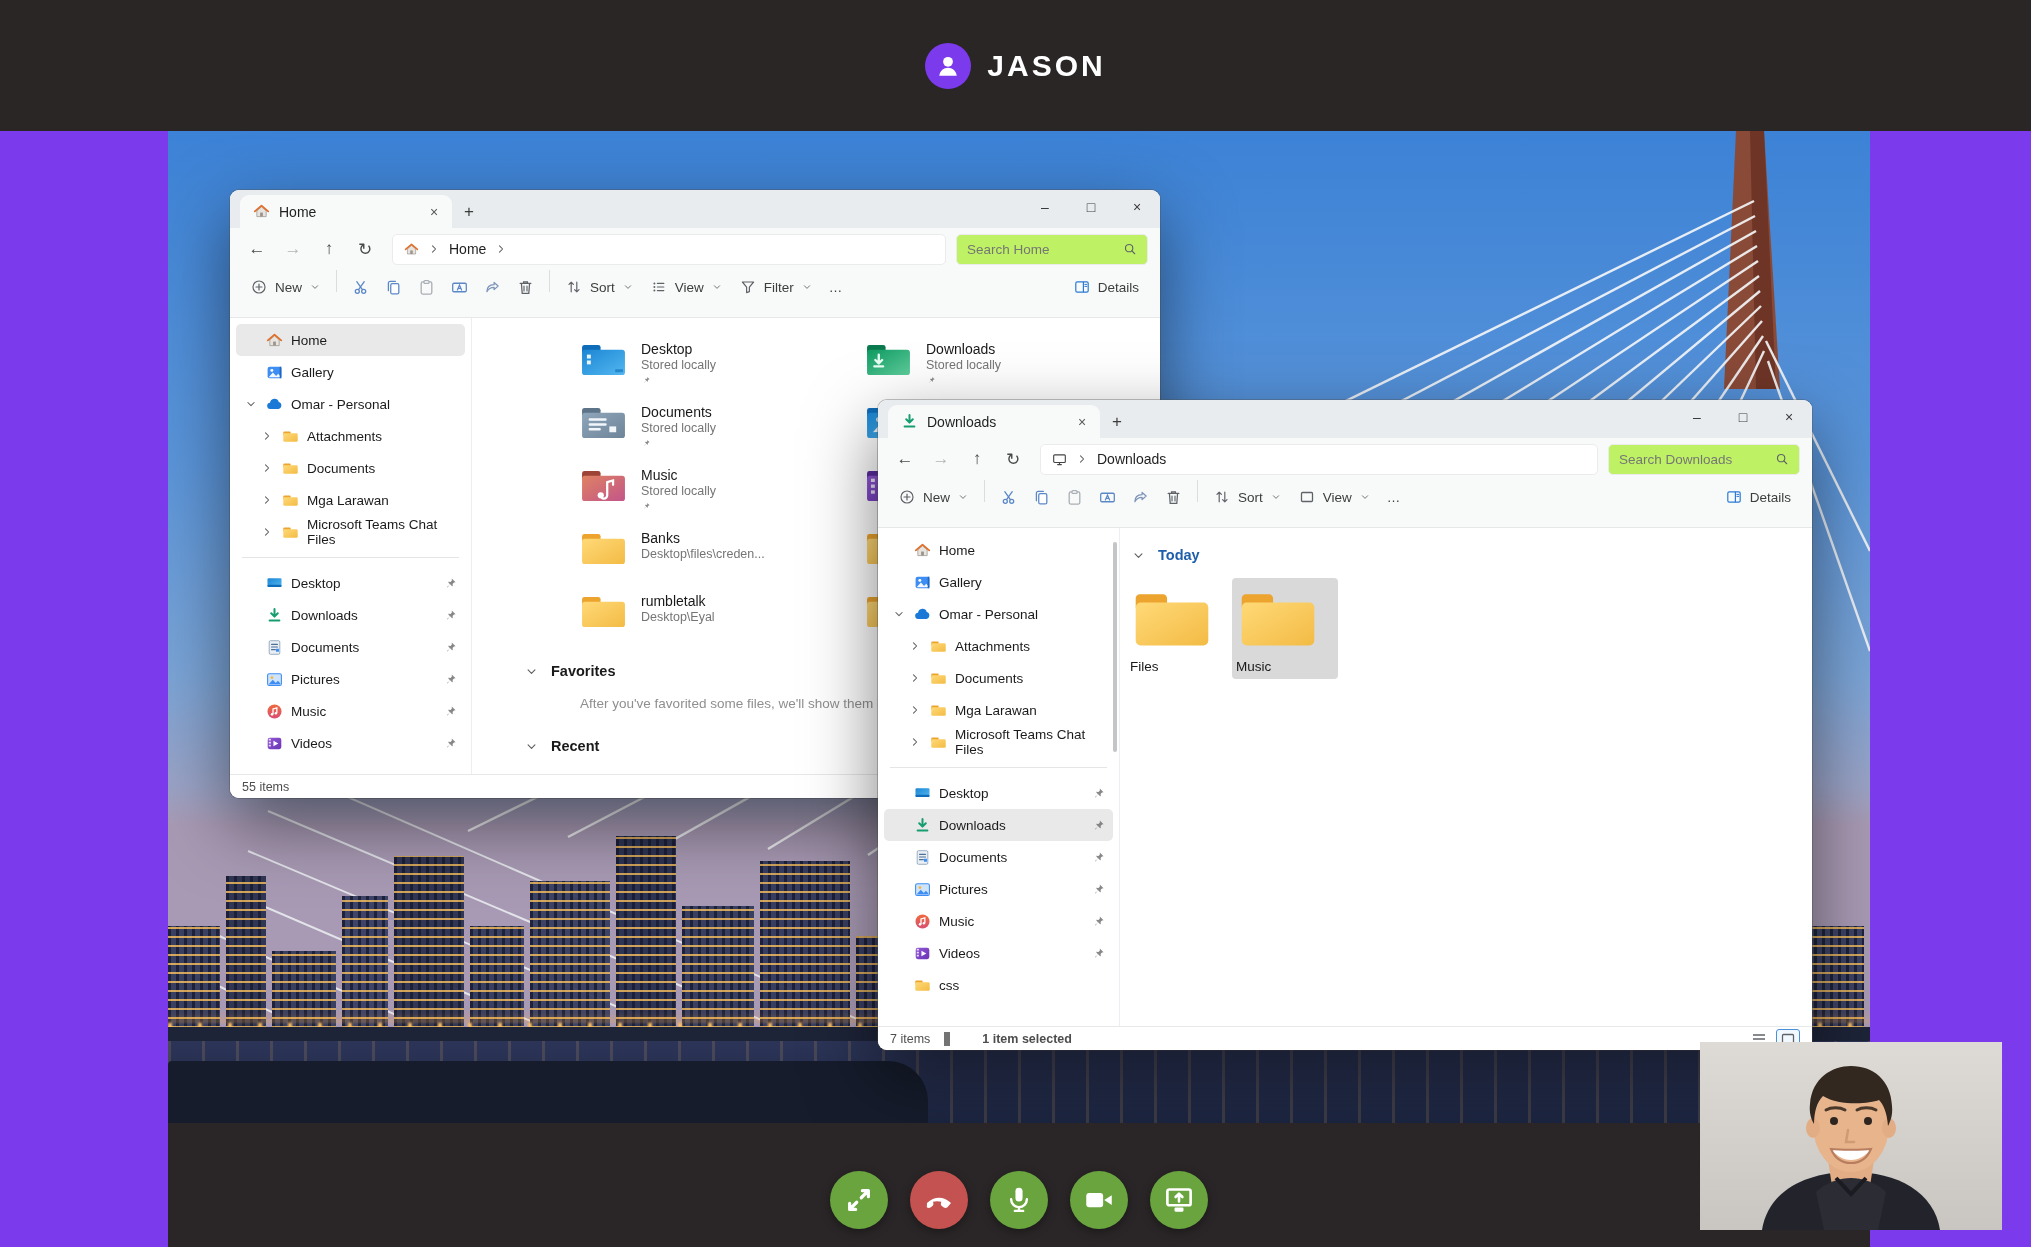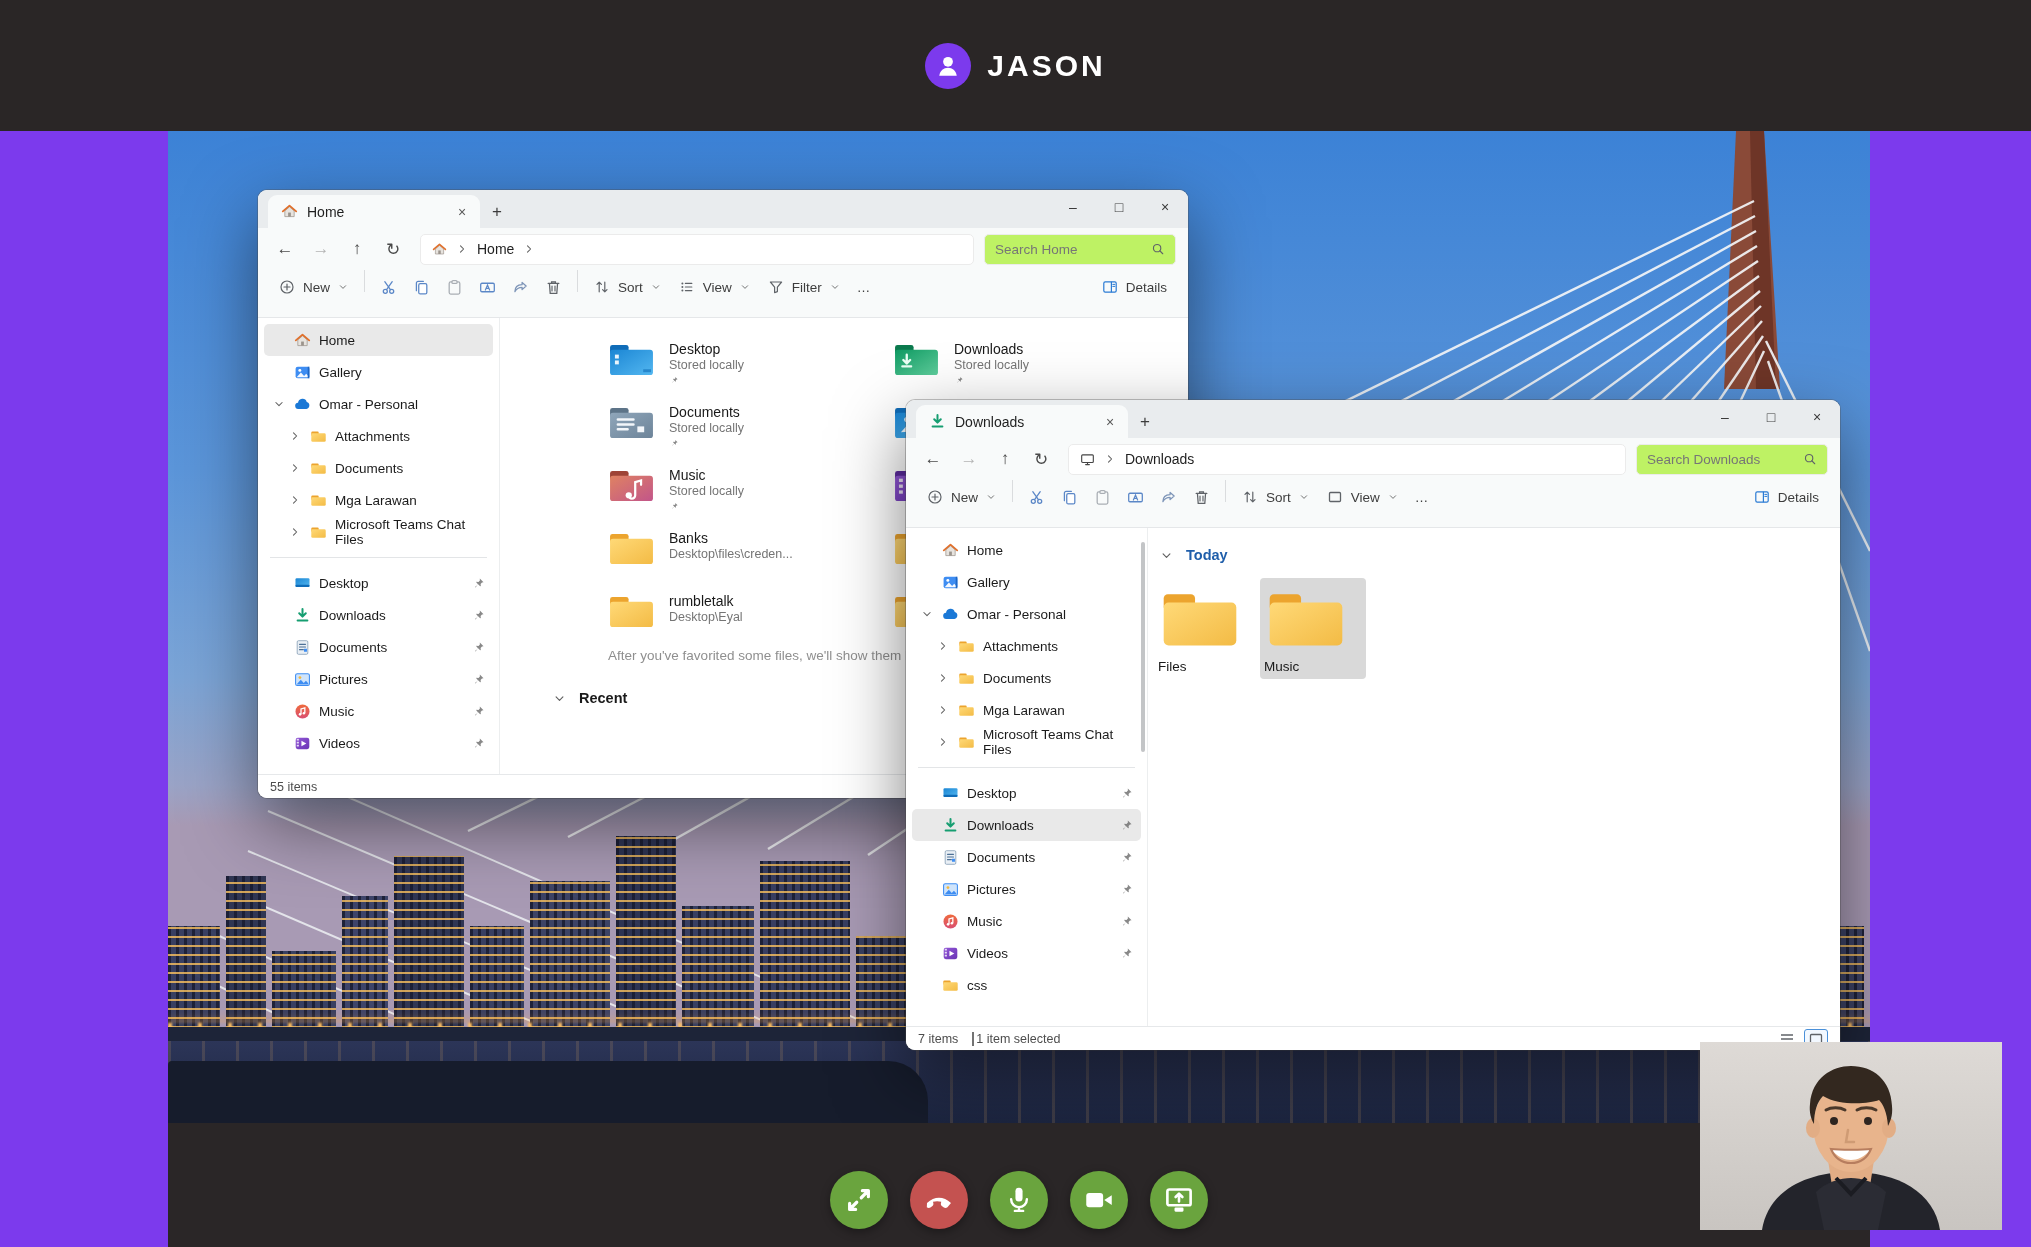--- a/index.html
+++ b/index.html
@@ -37,21 +37,21 @@
 .water { position:absolute; left:0; top:910px; width:1702px; height:82px; z-index:3;
   background:linear-gradient(180deg,#2c3558,#1c2540);}
 .water::after { content:""; position:absolute; inset:0;
   background:repeating-linear-gradient(90deg, rgba(255,190,100,.14) 0 3px, transparent 3px 34px); }
 .fg-bridge { position:absolute; left:0; top:930px; width:760px; height:62px; background:#161c2c; z-index:4;
   border-radius:4px 40px 0 0; }
 svg.bridge { position:absolute; left:0; top:0; width:1702px; height:992px; z-index:2; pointer-events:none; }
 
 
 .xw { position:absolute; background:#fff; border-radius:9px; overflow:hidden; display:flex;
-  flex-direction:column; box-shadow:0 26px 70px rgba(0,0,0,.5), 0 0 0 1px rgba(90,90,90,.35);margin-left:28px; }
+  flex-direction:column; box-shadow:0 26px 70px rgba(0,0,0,.5), 0 0 0 1px rgba(90,90,90,.35); }
 #win-home { left:62px; top:59px; width:930px; height:608px; z-index:10; }
 #win-dl { left:710px; top:269px; width:934px; height:650px; z-index:20; }
 .tabstrip { height:38px; background:#e9ecee; flex:none; display:flex; align-items:flex-end;
   padding-left:10px; position:relative; }
 .tab { width:212px; height:33px; background:#f8fafa; border-radius:9px 9px 0 0; display:flex;
   align-items:center; gap:9px; padding:0 9px 0 13px; font-size:14px; color:#1f1f1f; }
 .tab-title { flex:1; white-space:nowrap; overflow:hidden; }
 .tab-x { color:#5a5a5a; font-size:14px; width:18px; text-align:center; cursor:pointer; }
 .newtab { width:34px; height:33px; display:flex; align-items:center; justify-content:center;
   font-size:17px; color:#3c3c3c; cursor:pointer; }
@@ -99,21 +99,21 @@
 .qapin { width:11px; height:11px; opacity:.8; margin-top:3px; }
 .hint { margin:12px 0 0 108px; font-size:13.5px; color:#8f8f8f; }
 .sec-h + .sec-h, .mt { margin-top:22px; }
 .tiles { display:flex; margin:10px 0 0 6px; }
 .tile { width:106px; border-radius:4px; padding:8px 4px 5px; display:flex; flex-direction:column;
   align-items:flex-start; gap:7px; cursor:pointer; }
 .tile.selected { background:#d9d9d9; }
 .tile-label { font-size:13.5px; color:#191919; }
 .statusbar { height:24px; flex:none; border-top:1px solid #e6e8ea; display:flex; align-items:center;
   padding:0 12px; font-size:12.5px; color:#4d4d4d; gap:14px; background:#fff; }
-.st2 { border-left:2px solid #737373; padding-left:2px; }
+.st2 { border-left:6px solid #737373; padding-left:32px;font-weight:bold; }
 .viewtoggles { margin-left:auto; display:flex; gap:5px; align-items:center; }
 .vt { width:24px; height:19px; display:flex; align-items:center; justify-content:center; border-radius:3px; cursor:pointer; }
 .vt.active { border:1px solid #4a90d9; background:#f2f8ff; }
 
 
 .webcam { position:absolute; left:1700px; top:1042px; width:302px; height:188px; z-index:30; overflow:hidden; }
 </style>
 </head>
 <body>
 
@@ -751,20 +751,26 @@
 
               </div>
               <div class="qaitem nolabel">
                 <svg class="qaicon">
                   <use href="#s-folder-lg"></use>
                 </svg>
 
               </div>
           </div>
         </div>
+        <div class="sec-h mt">
+          <svg width="13" height="13">
+              <use href="#s-chev-d"></use>
+            </svg>
+          <span>Favorites</span>
+        </div>
         <div class="hint">After you've favorited some files, we'll show them here.</div>
         <div class="sec-h mt">
           <svg width="13" height="13">
               <use href="#s-chev-d"></use>
             </svg>
           <span>Recent</span>
         </div>
       </div>
     </div>
     <div class="statusbar">

